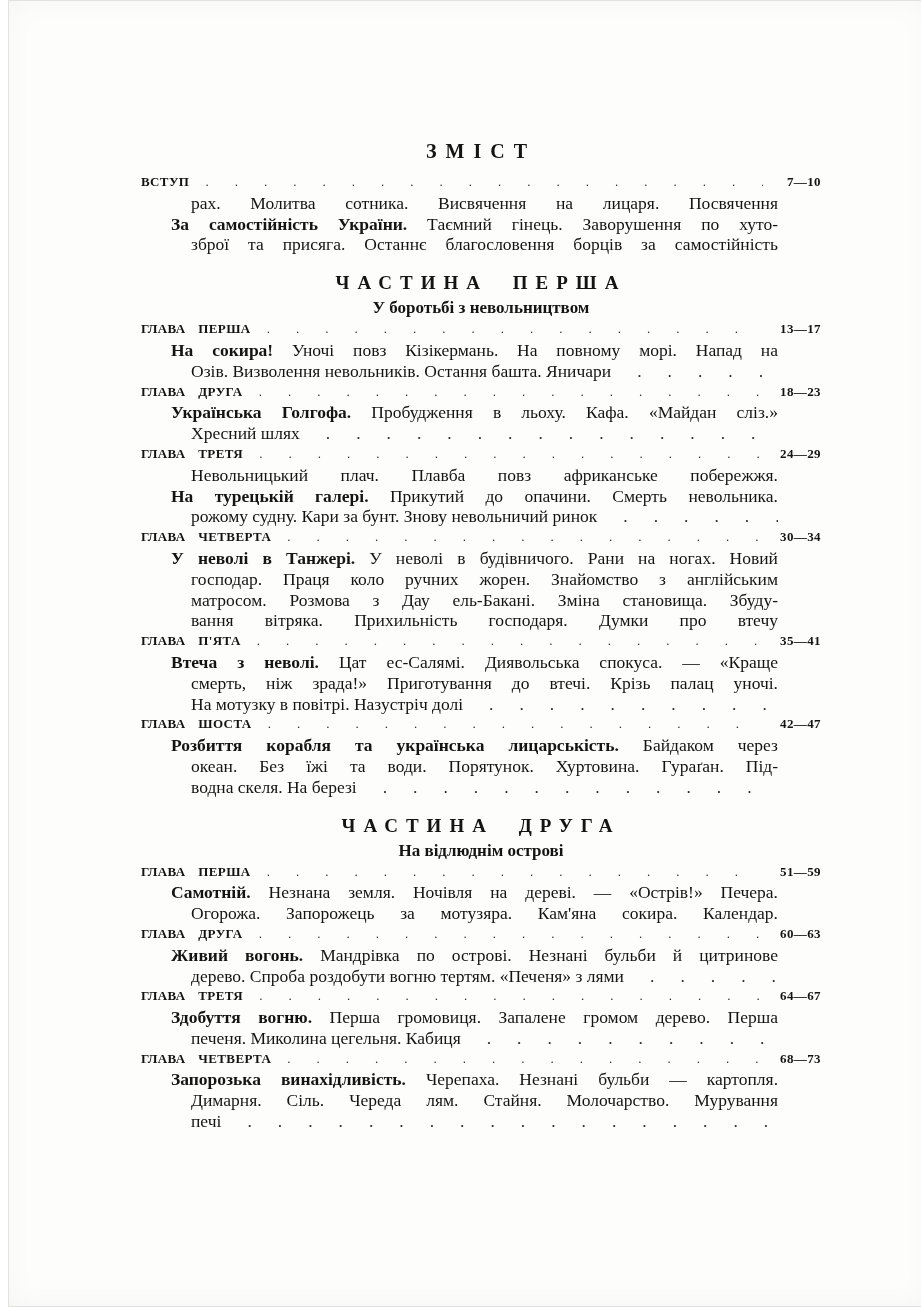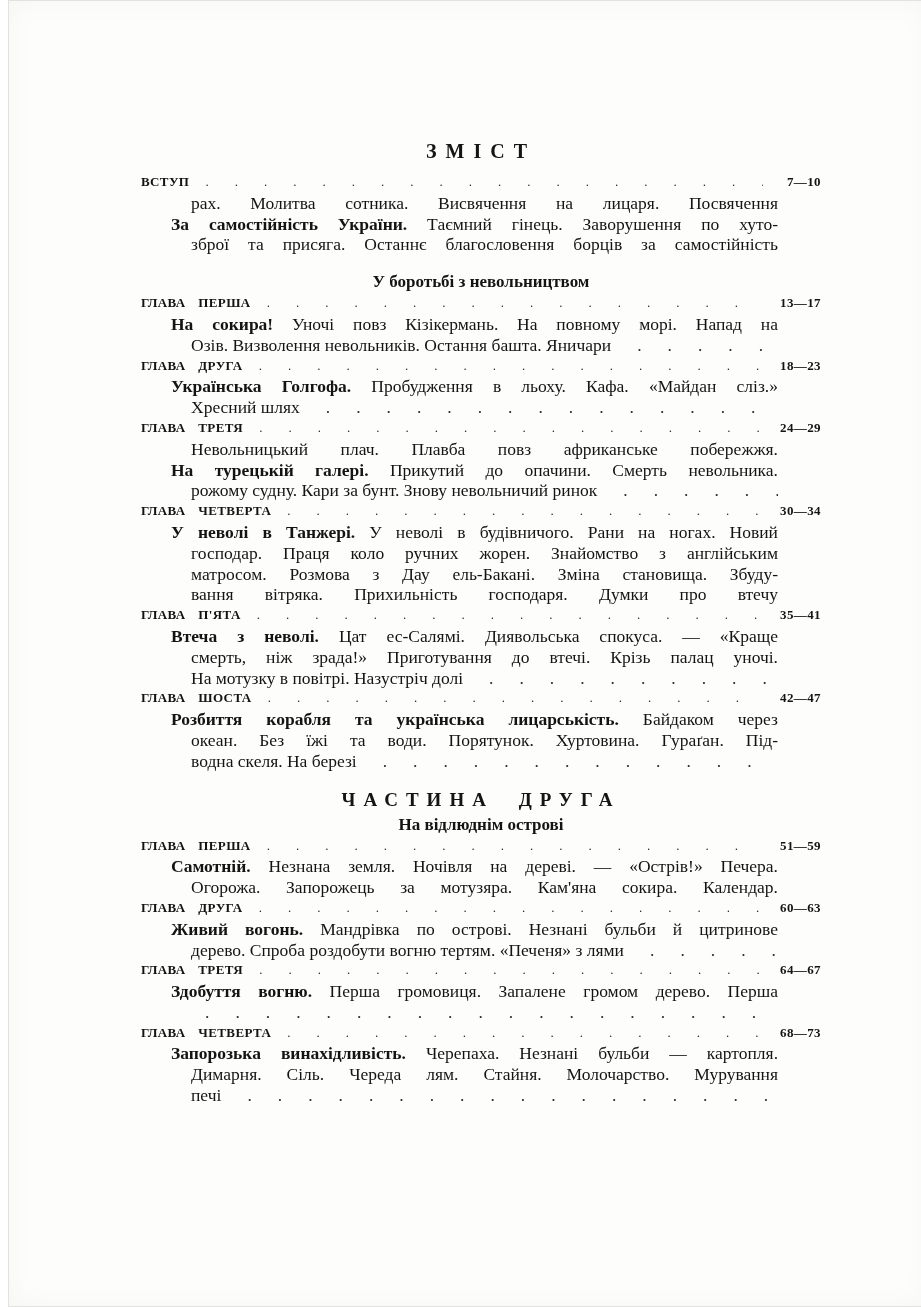--- a/index.html
+++ b/index.html
@@ -85,20 +85,21 @@
           <span class="head-label">ВСТУП</span>
           <span class="head-dots">................................................................................</span>
           <span class="pages">7—10</span>
         </div>
         <div class="entry-desc">
           <div class="desc-line jl">рах. Молитва сотника. Висвячення на лицаря. Посвячення</div>
           <div class="desc-line first jl"><b class="lead">За самостійність України.</b> Таємний гінець. Заворушення по хуто-</div>
           <div class="desc-line jl">зброї та присяга. Останнє благословення борців за самостійність</div>
         </div>
         <div class="part">
+          <div class="part-title">ЧАСТИНА ПЕРША</div>
           <div class="part-subtitle">У боротьбі з невольництвом</div>
         </div>
         <div class="entry-head">
           <span class="head-label">ГЛАВА ПЕРША</span>
           <span class="head-dots">................................................................................</span>
           <span class="pages">13—17</span>
         </div>
         <div class="entry-desc">
           <div class="desc-line first jl"><b class="lead">На сокира!</b> Уночі повз Кізікермань. На повному морі. Напад на</div>
           <div class="desc-line lastline">
@@ -194,20 +195,21 @@
           </div>
         </div>
         <div class="entry-head">
           <span class="head-label">ГЛАВА ТРЕТЯ</span>
           <span class="head-dots">................................................................................</span>
           <span class="pages">64—67</span>
         </div>
         <div class="entry-desc">
           <div class="desc-line first jl"><b class="lead">Здобуття вогню.</b> Перша громовиця. Запалене громом дерево. Перша</div>
           <div class="desc-line lastline">
+            <span class="t">печеня. Миколина цегельня. Кабиця</span>
             <span class="tail-dots">................................................................................</span>
           </div>
         </div>
         <div class="entry-head">
           <span class="head-label">ГЛАВА ЧЕТВЕРТА</span>
           <span class="head-dots">................................................................................</span>
           <span class="pages">68—73</span>
         </div>
         <div class="entry-desc">
           <div class="desc-line first jl"><b class="lead">Запорозька винахідливість.</b> Черепаха. Незнані бульби — картопля.</div>

